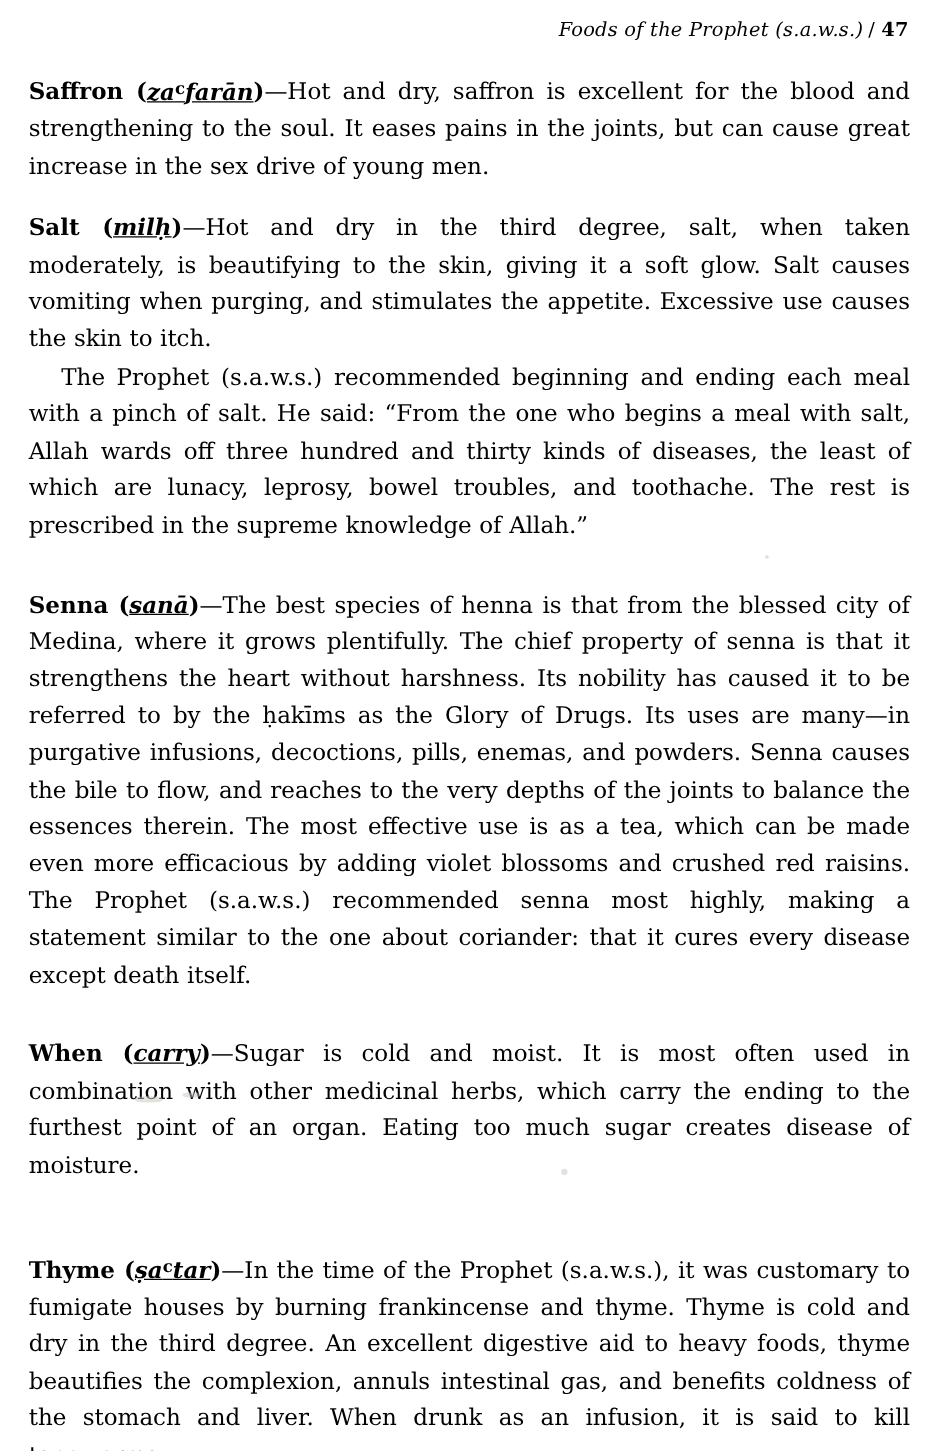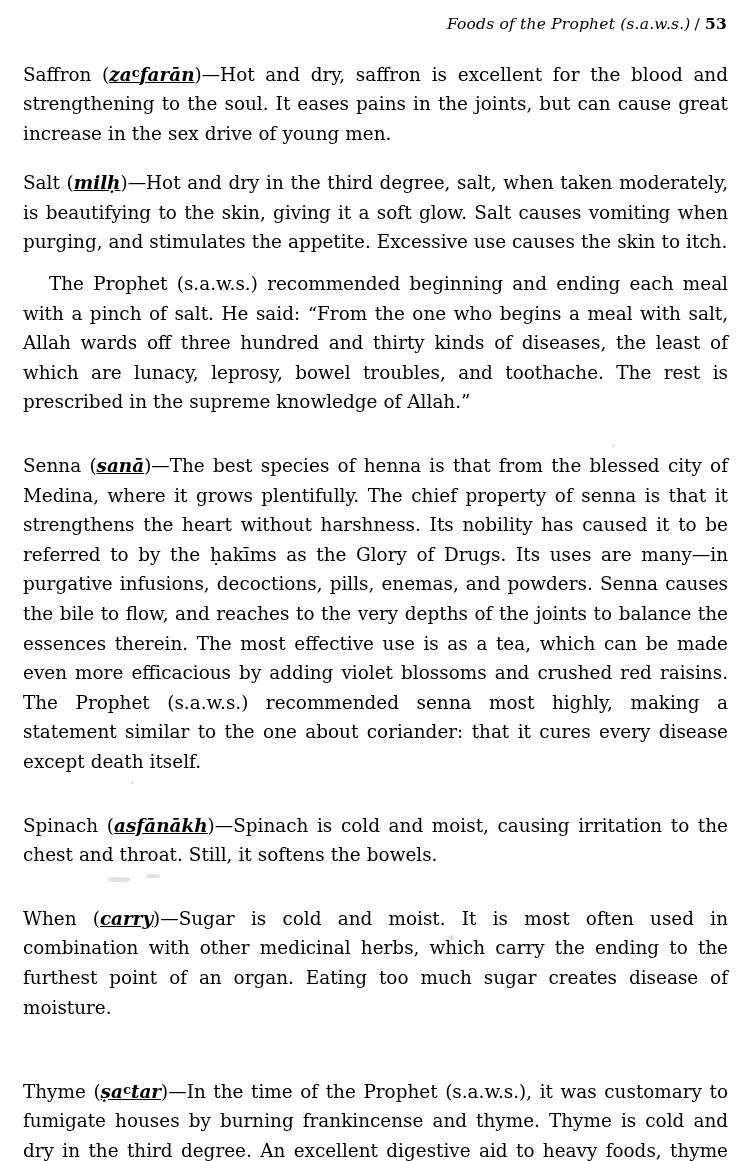--- a/index.html
+++ b/index.html
@@ -59,32 +59,32 @@
     text-justify: inter-word;
     font-size: 18.4px;
     line-height: 29.6px;
     margin: 0 0 19px 0;
     hyphens: none;
     word-spacing: 0.2px;
   }
   .entry:last-child { margin-bottom: 0; }
 
   
-  .entry.gap-small  { margin-bottom: 31px; }
+  .entry.gap-small  { margin-bottom: 20px; }
   .entry.gap-medium { margin-bottom: 20px; }
   .entry.gap-large  { margin-bottom: 34px; }
   .entry.gap-xlarge { margin-bottom: 52px; }
 
   .entry.indented {
     text-indent: 26px;
     margin-top: -19px;
   }
 
   .term {
-    font-weight: normal;
+    font-weight: bold;
   }
   .translit {
     font-weight: bold;
     font-style: italic;
     text-decoration: underline;
   }
   .inline-italic {
   }
 
   
@@ -104,34 +104,33 @@
     opacity: 0.5;
     pointer-events: none;
   }
 </style>
 </head>
 <body>
 
 <div class="page">
 
   <div class="running-head">
-    <span class="rh-title">Foods of the Prophet (s.a.w.s.)</span><span class="rh-sep">/</span><span class="rh-page">53</span>
+    <span class="rh-title">Foods of the Prophet (s.a.w.s.)</span><span class="rh-sep">/</span><span class="rh-page">47</span>
   </div>
 
   <div class="column">
 
     <p class="entry gap-medium"><span class="term">Saffron</span><span class="term">&nbsp;(</span><span class="translit"><span>za</span><span class="ayn">c</span><span>farān</span></span><span class="term">)</span><span>—Hot and dry, saffron is excellent for the blood and strengthening to the soul. It eases pains in the joints, but can cause great increase in the sex drive of young men.</span></p>
 
     <p class="entry gap-small"><span class="term">Salt</span><span class="term">&nbsp;(</span><span class="translit">milḥ</span><span class="term">)</span><span>—Hot and dry in the third degree, salt, when taken moderately, is beautifying to the skin, giving it a soft glow. Salt causes vomiting when purging, and stimulates the appetite. Excessive use causes the skin to itch.</span></p>
 
     <p class="entry indented gap-large"><span>The Prophet (s.a.w.s.) recommended beginning and ending each meal with a pinch of salt. He said: “From the one who begins a meal with salt, Allah wards off three hundred and thirty kinds of diseases, the least of which are lunacy, leprosy, bowel troubles, and toothache. The rest is prescribed in the supreme knowledge of Allah.”</span></p>
 
     <p class="entry gap-large"><span class="term">Senna</span><span class="term">&nbsp;(</span><span class="translit">sanā</span><span class="term">)</span><span>—The best species of henna is that from the blessed city of Medina, where it grows plentifully. The chief property of senna is that it strengthens the heart without harshness. Its nobility has caused it to be referred to by the </span><span class="inline-italic">ḥakīm</span><span>s as the Glory of Drugs. Its uses are many—in purgative infusions, decoctions, pills, enemas, and powders. Senna causes the bile to flow, and reaches to the very depths of the joints to balance the essences therein. The most effective use is as a tea, which can be made even more efficacious by adding violet blossoms and crushed red raisins. The Prophet (s.a.w.s.) recommended senna most highly, making a statement similar to the one about coriander: that it cures every disease except death itself.</span></p>
 
-    <p class="entry gap-large"><span class="term">Spinach</span><span class="term">&nbsp;(</span><span class="translit">asfānākh</span><span class="term">)</span><span>—Spinach is cold and moist, causing irritation to the chest and throat. Still, it softens the bowels.</span></p>
 
     <p class="entry gap-xlarge"><span class="term">When</span><span class="term">&nbsp;(</span><span class="translit">carry</span><span class="term">)</span><span>—Sugar is cold and moist. It is most often used in combination with other medicinal herbs, which carry the ending to the furthest point of an organ. Eating too much sugar creates disease of moisture.</span></p>
 
     <p class="entry gap-xlarge"><span class="term">Thyme</span><span class="term">&nbsp;(</span><span class="translit"><span>ṣa</span><span class="ayn">c</span><span>tar</span></span><span class="term">)</span><span>—In the time of the Prophet (s.a.w.s.), it was customary to fumigate houses by burning frankincense and thyme. Thyme is cold and dry in the third degree. An excellent digestive aid to heavy foods, thyme beautifies the complexion, annuls intestinal gas, and benefits coldness of the stomach and liver. When drunk as an infusion, it is said to kill tapeworms.</span></p>
 
   </div>
 
   <span class="speck" style="left:131px;  top:781px;  width:3px; height:3px;"></span>
   <span class="speck" style="left:108px;  top:877px;  width:22px; height:5px; border-radius:40%;"></span>
   <span class="speck" style="left:146px;  top:874px;  width:14px; height:4px; border-radius:40%;"></span>

